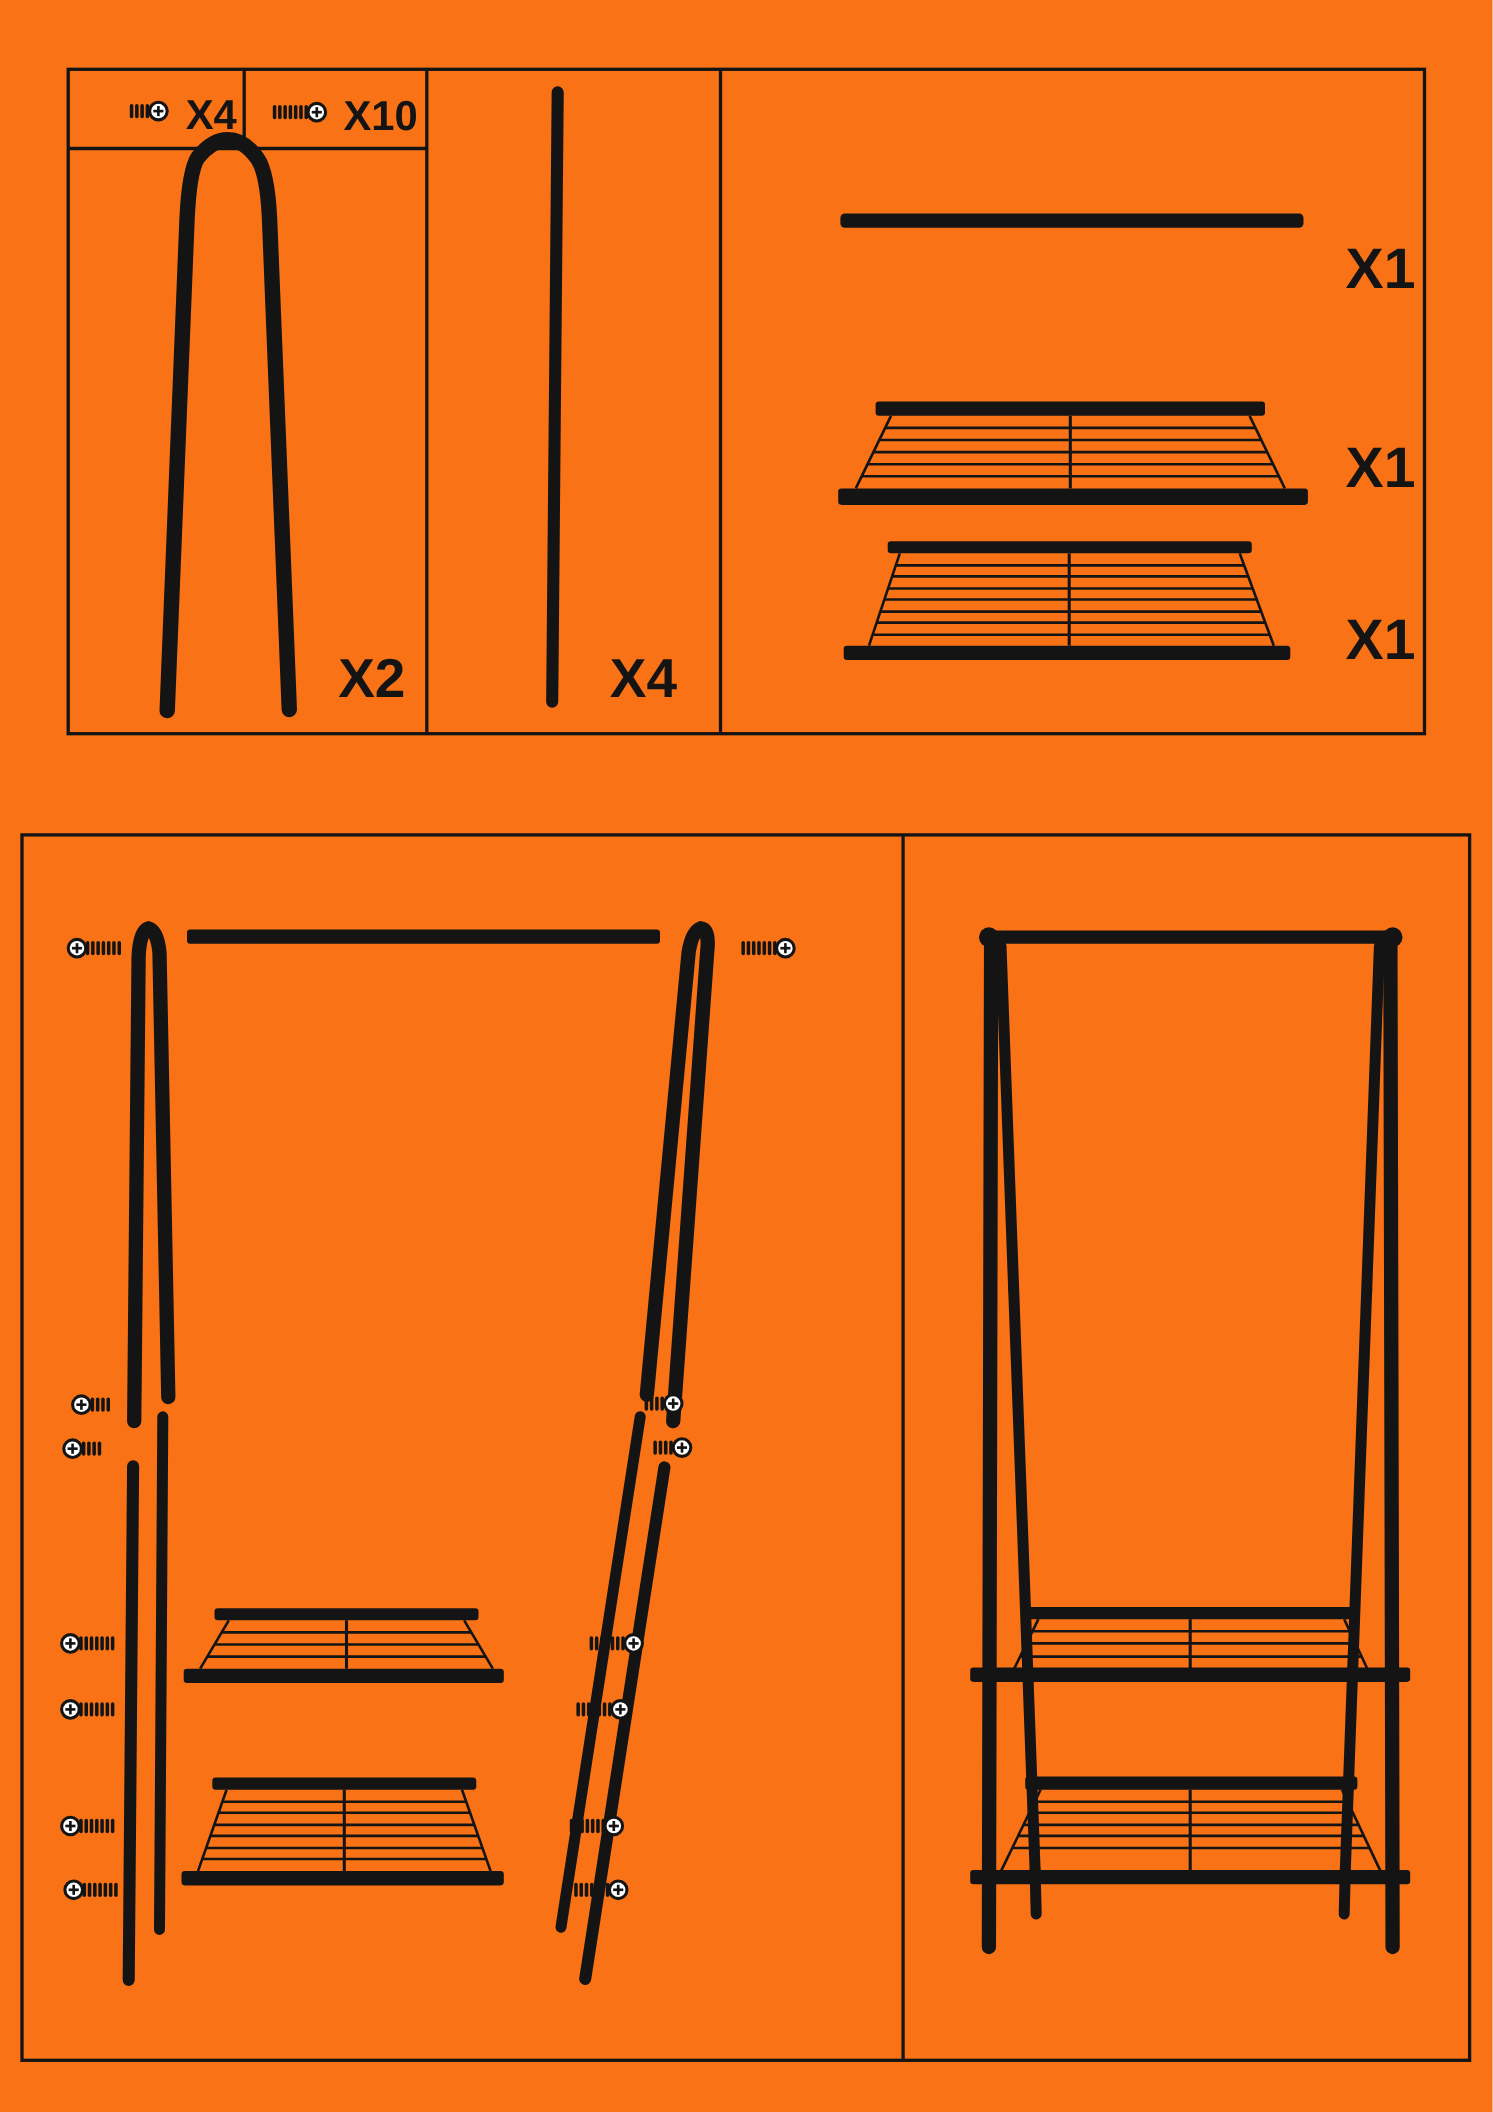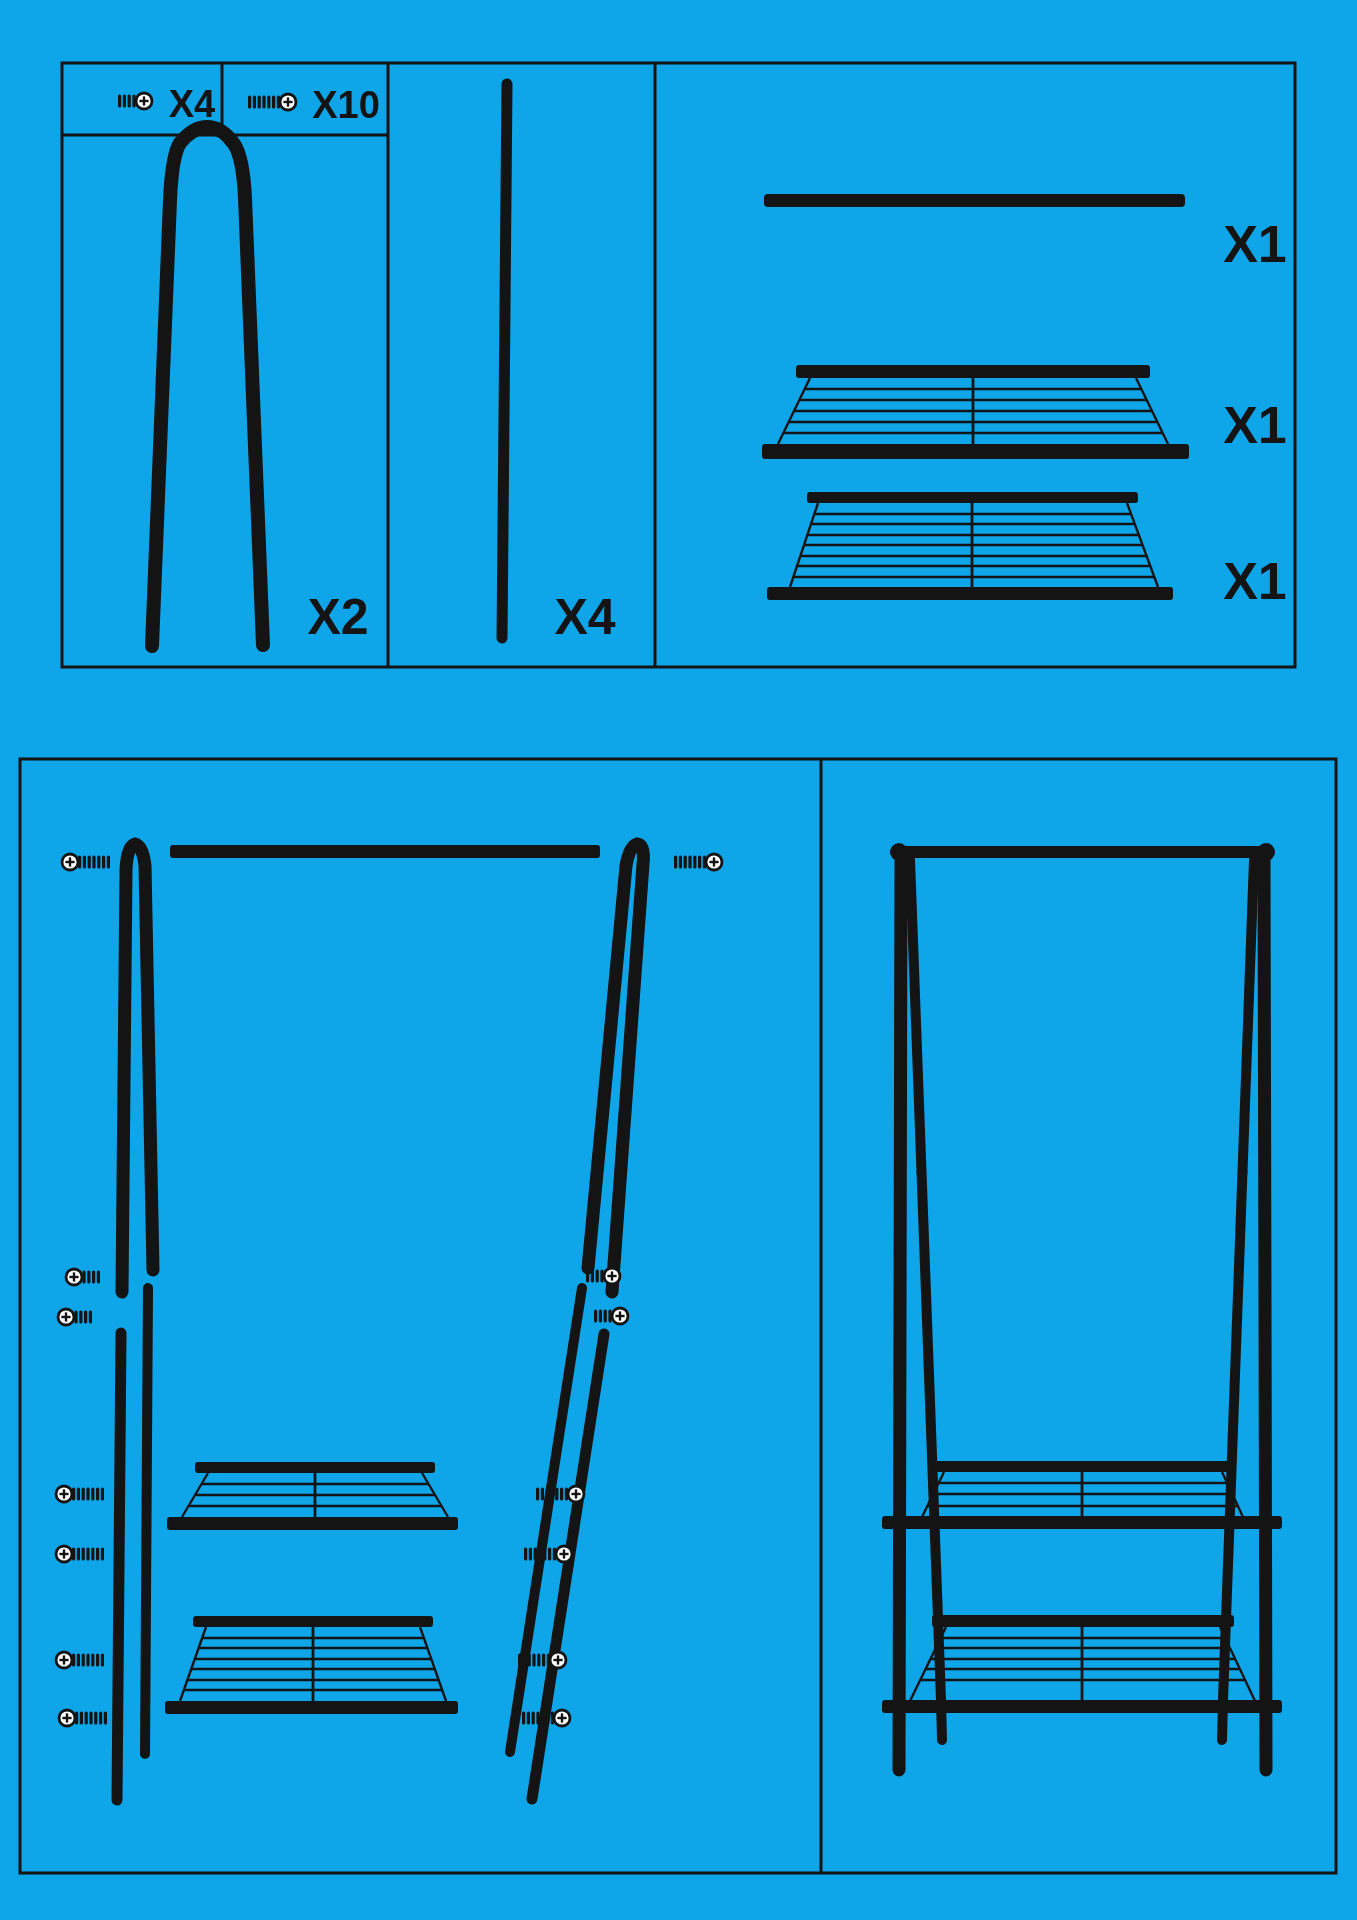--- a/index.html
+++ b/index.html
@@ -1,16 +1,16 @@
 <!DOCTYPE html>
 <html><head>
 <meta charset="utf-8">
 <style>
   html,body{margin:0;padding:0;background:#ffffff;}
-  #sheet{position:relative;width:1357px;height:1920px;background:#0ea5e9;overflow:hidden;}
+  #sheet{position:relative;width:1357px;height:1920px;background:#f97316;overflow:hidden;}
   svg{position:absolute;left:0;top:0;}
   .box{fill:none;stroke:#141414;stroke-width:3;}
   .bar{fill:#141414;}
   .wire{stroke:#141414;stroke-width:2.4;fill:none;}
   .wireT{stroke:#141414;stroke-width:2.8;fill:none;}
   .tube14{stroke:#141414;stroke-width:14;fill:none;stroke-linecap:round;}
   .tube13{stroke:#141414;stroke-width:13;fill:none;stroke-linecap:round;}
   .tube11{stroke:#141414;stroke-width:11;fill:none;stroke-linecap:round;}
   .tube10{stroke:#141414;stroke-width:10;fill:none;stroke-linecap:round;}
   .lbl{font-family:"Liberation Sans", sans-serif;font-weight:700;fill:#141414;text-anchor:middle;}

